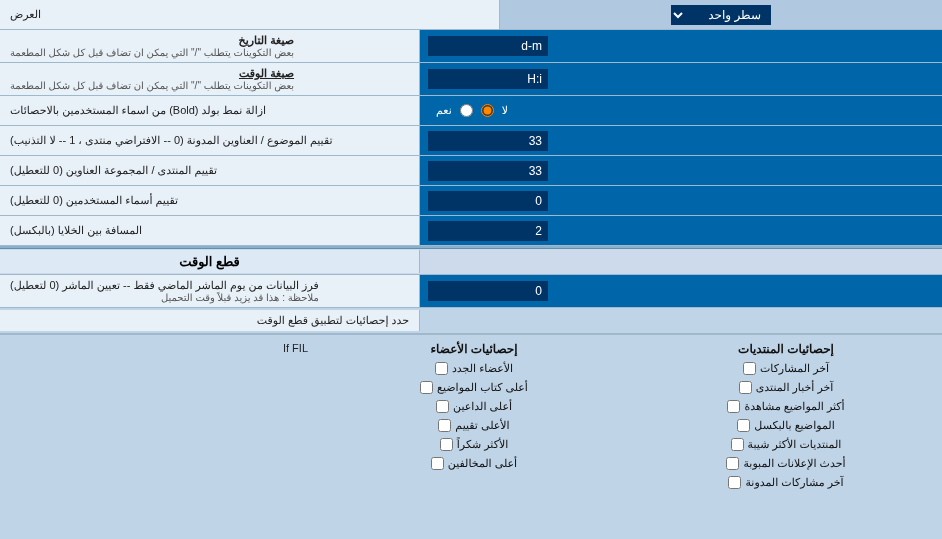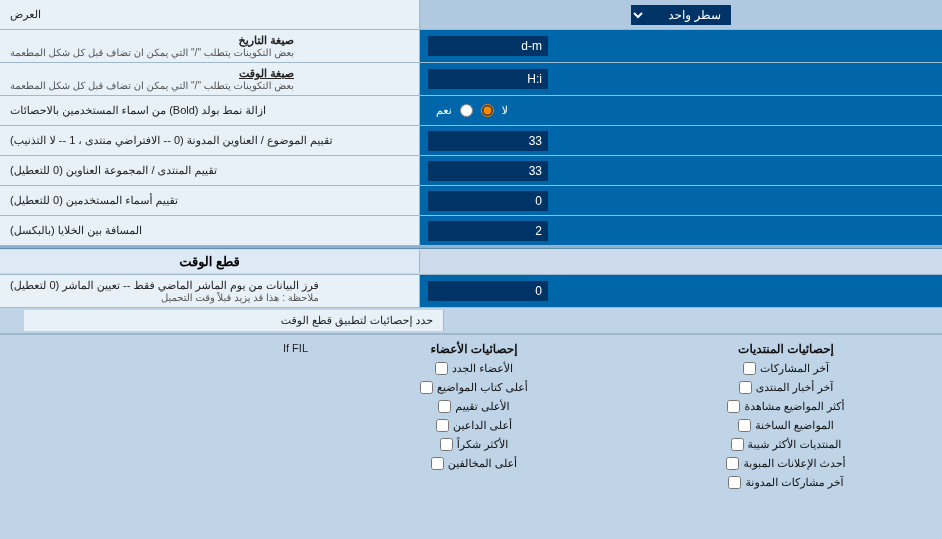--- a/index.html
+++ b/index.html
@@ -63,21 +63,21 @@
     }
     .header-cell select {
       background: #003366;
       color: white;
       border: none;
       padding: 2px 6px;
       font-size: 12px;
       width: 100px;
     }
     .header-label {
-      width: 420px;
+      width: 500px;
       background: #e8f0f8;
       display: flex;
       align-items: center;
       justify-content: flex-end;
       padding: 4px 10px;
       font-size: 11px;
       color: #222;
       border-right: 1px solid #a0b8cc;
     }
     .radio-group {
@@ -232,21 +232,21 @@
     <div class="row-right">
       <div>
         <div><span>فرز البيانات من يوم الماشر الماضي فقط -- تعيين الماشر (0 لتعطيل)</span></div>
         <div style="font-size:10px; color:#555;"><span>ملاحظة : هذا قد يزيد قبلاً وقت التحميل</span></div>
       </div>
     </div>
   </div>
 
   <div style="display:flex; align-items:center; background:#c0d4e8; border-bottom:1px solid #a0b8cc; min-height:26px;">
     <div style="flex:1; background:#c0d4e8;"></div>
-    <div style="width:420px; background:#e8f0f8; padding:4px 10px; text-align:right; font-size:11px; color:#222; border-right:1px solid #a0b8cc;margin-left:24px;">
+    <div style="width:420px; background:#e8f0f8; padding:4px 10px; text-align:right; font-size:11px; color:#222; border-right:1px solid #a0b8cc;">
       <span>حدد إحصائيات لتطبيق قطع الوقت</span>
     </div>
   </div>
 
   <div class="checkboxes-area" style="border-top:1px solid #a0b8cc; align-items:flex-start;">
 
     <div class="checkboxes-col">
       <div style="font-weight:bold; font-size:12px; text-align:center; padding:3px 0; color:#111;">
         <span>إحصائيات المنتديات</span>
       </div>
@@ -256,21 +256,21 @@
       </div>
       <div class="checkbox-row">
         <label>آخر أخبار المنتدى</label>
         <input type="checkbox" style="">
       </div>
       <div class="checkbox-row">
         <label>أكثر المواضيع مشاهدة</label>
         <input type="checkbox" style="">
       </div>
       <div class="checkbox-row">
-        <label>المواضيع الساخنة</label>
+        <label>المواضيع بالبكسل</label>
         <input type="checkbox" style="">
       </div>
       <div class="checkbox-row">
         <label>المنتديات الأكثر شيبة</label>
         <input type="checkbox" style="">
       </div>
       <div class="checkbox-row">
         <label>أحدث الإعلانات المبوبة</label>
         <input type="checkbox" style="">
       </div>
@@ -286,25 +286,25 @@
       </div>
       <div class="checkbox-row">
         <label>الأعضاء الجدد</label>
         <input type="checkbox" style="">
       </div>
       <div class="checkbox-row">
         <label>أعلى كتاب المواضيع</label>
         <input type="checkbox" style="">
       </div>
       <div class="checkbox-row">
+        <label>أعلى الداعين</label>
+        <input type="checkbox" style="">
+      </div>
+      <div class="checkbox-row">
         <label>الأعلى تقييم</label>
-        <input type="checkbox" style="">
-      </div>
-      <div class="checkbox-row">
-        <label>أعلى الداعين</label>
         <input type="checkbox" style="">
       </div>
       <div class="checkbox-row">
         <label>الأكثر شكراً</label>
         <input type="checkbox" style="">
       </div>
       <div class="checkbox-row">
         <label>أعلى المخالفين</label>
         <input type="checkbox" style="">
       </div>

